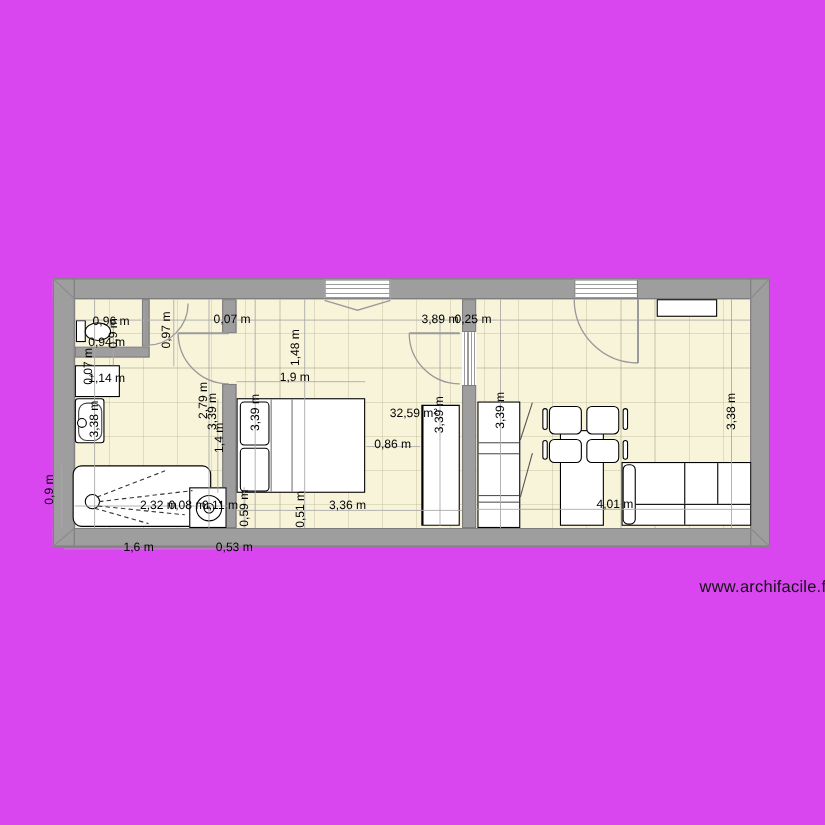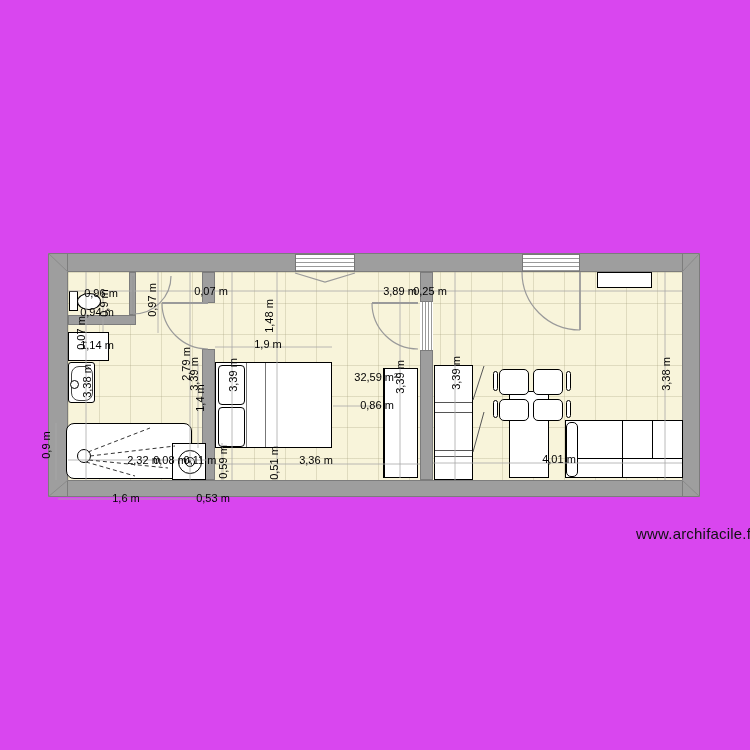--- a/index.html
+++ b/index.html
@@ -181,21 +181,21 @@
       <span class="dim rot" style="left: 46px; top: 445px;">0,9 m</span>
       <span class="dim" style="left: 211px; top: 291px;">0,07 m</span>
       <span class="dim" style="left: 400px; top: 291px;">3,89 m</span>
       <span class="dim" style="left: 430px; top: 291px; text-align: center;">0,25 m</span>
       <span class="dim rot" style="left: 269px; top: 316px;">1,48 m</span>
       <span class="dim" style="left: 268px; top: 344px;">1,9 m</span>
       <span class="dim rot" style="left: 186px; top: 364px;">2,79 m</span>
       <span class="dim rot" style="left: 194px; top: 374px;">3,39 m</span>
       <span class="dim rot" style="left: 200px; top: 398px;">1,4 m</span>
       <span class="dim rot" style="left: 233px; top: 375px;">3,39 m</span>
-      <span class="dim" style="left: 357px; top: 405px; margin-left: 20px;">0,86 m</span>
+      <span class="dim" style="left: 357px; top: 405px;">0,86 m</span>
       <span class="dim" style="left: 376px; top: 377px;">32,59 m²</span>
       <span class="dim rot" style="left: 400px; top: 377px;">3,39 m</span>
       <span class="dim rot" style="left: 456px; top: 373px;">3,39 m</span>
       <span class="dim rot" style="left: 666px; top: 374px;">3,38 m</span>
       <span class="dim" style="left: 144px; top: 460px;">2,32 m</span>
       <span class="dim" style="left: 170px; top: 460px;">0,08 m</span>
       <span class="dim" style="left: 200px; top: 460px;">0,11 m</span>
       <span class="dim rot" style="left: 223px; top: 462px;">0,59 m</span>
       <span class="dim rot" style="left: 274px; top: 463px;">0,51 m</span>
       <span class="dim" style="left: 316px; top: 460px;">3,36 m</span>

